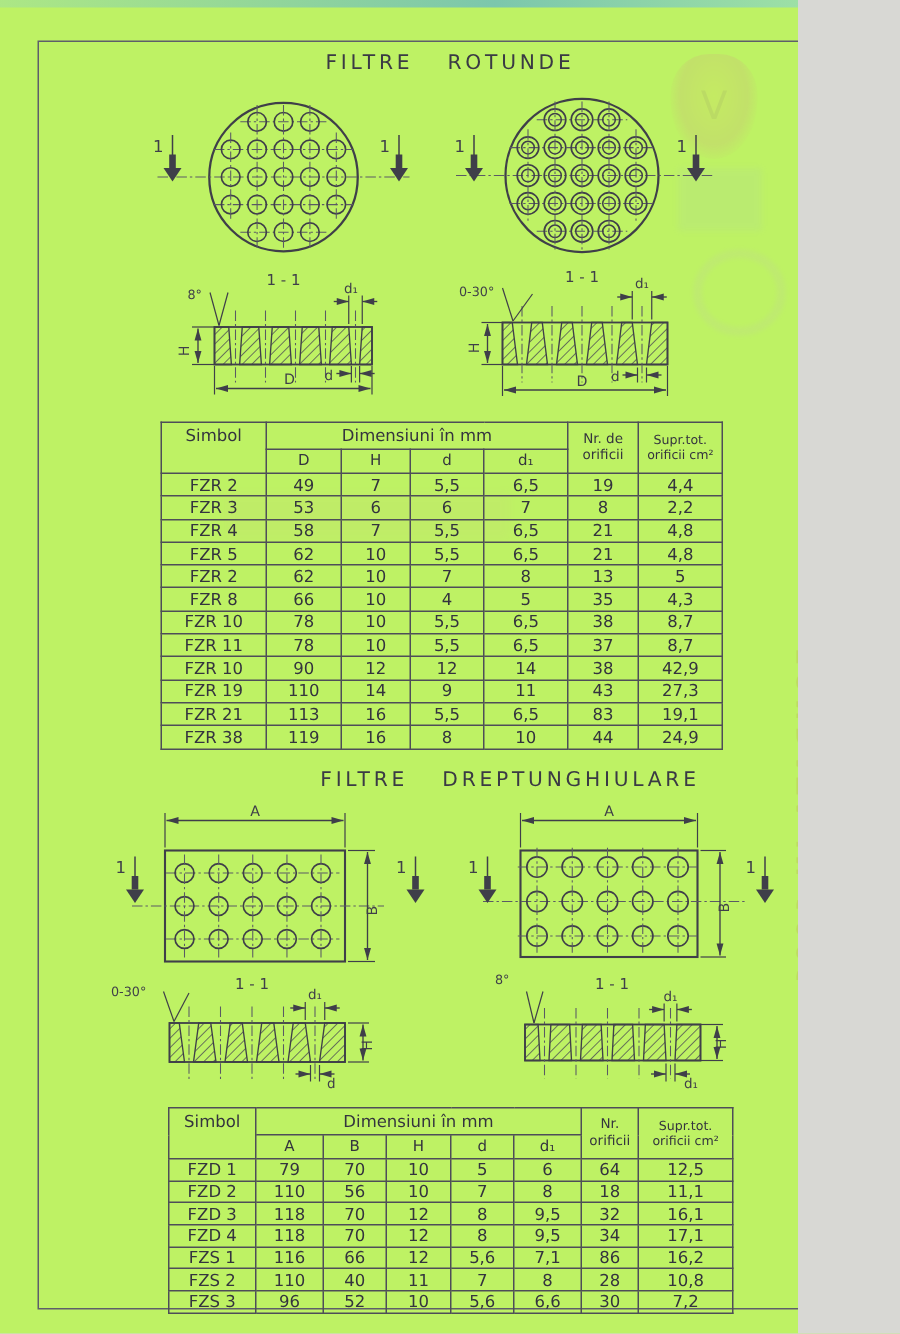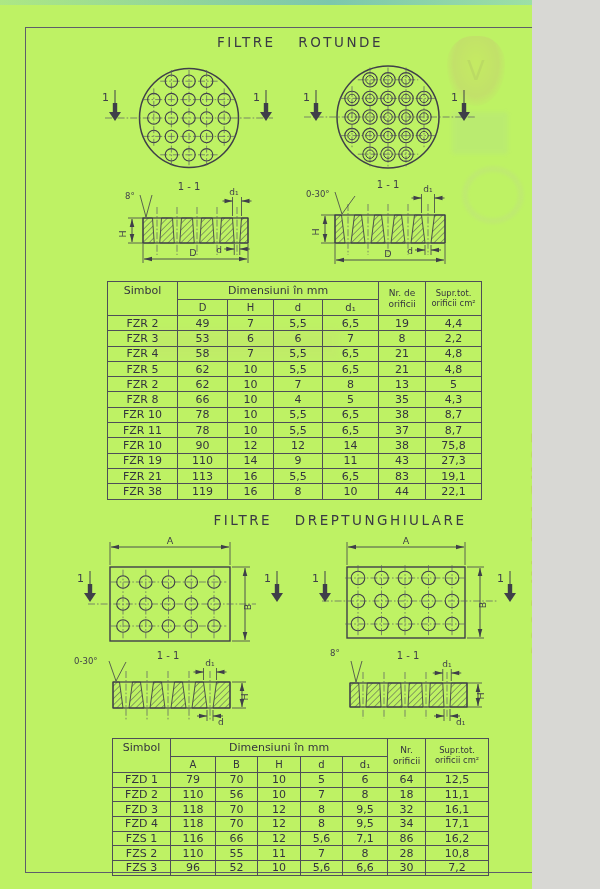--- a/index.html
+++ b/index.html
@@ -355,21 +355,21 @@
           <td>37</td>
           <td>8,7</td>
         </tr>
         <tr>
           <td>FZR 10</td>
           <td>90</td>
           <td>12</td>
           <td>12</td>
           <td>14</td>
           <td>38</td>
-          <td>75,8</td>
+          <td>42,9</td>
         </tr>
         <tr>
           <td>FZR 19</td>
           <td>110</td>
           <td>14</td>
           <td>9</td>
           <td>11</td>
           <td>43</td>
           <td>27,3</td>
         </tr>
@@ -382,21 +382,21 @@
           <td>83</td>
           <td>19,1</td>
         </tr>
         <tr>
           <td>FZR 38</td>
           <td>119</td>
           <td>16</td>
           <td>8</td>
           <td>10</td>
           <td>44</td>
-          <td>22,1</td>
+          <td>24,9</td>
         </tr>
       </tbody>
   </table>
 
 
   <div class="title" id="titleRect">FILTRE DREPTUNGHIULARE</div>
 
   <svg style="left:60px;top:535px" width="250" height="200">
       <defs>
         <pattern id="hC" width="4.5" height="4.5" patternUnits="userSpaceOnUse" patternTransform="rotate(45)">
@@ -645,21 +645,21 @@
           <td>66</td>
           <td>12</td>
           <td>5,6</td>
           <td>7,1</td>
           <td>86</td>
           <td>16,2</td>
         </tr>
         <tr>
           <td>FZS 2</td>
           <td>110</td>
-          <td>55</td>
+          <td>40</td>
           <td>11</td>
           <td>7</td>
           <td>8</td>
           <td>28</td>
           <td>10,8</td>
         </tr>
         <tr>
           <td>FZS 3</td>
           <td>96</td>
           <td>52</td>

